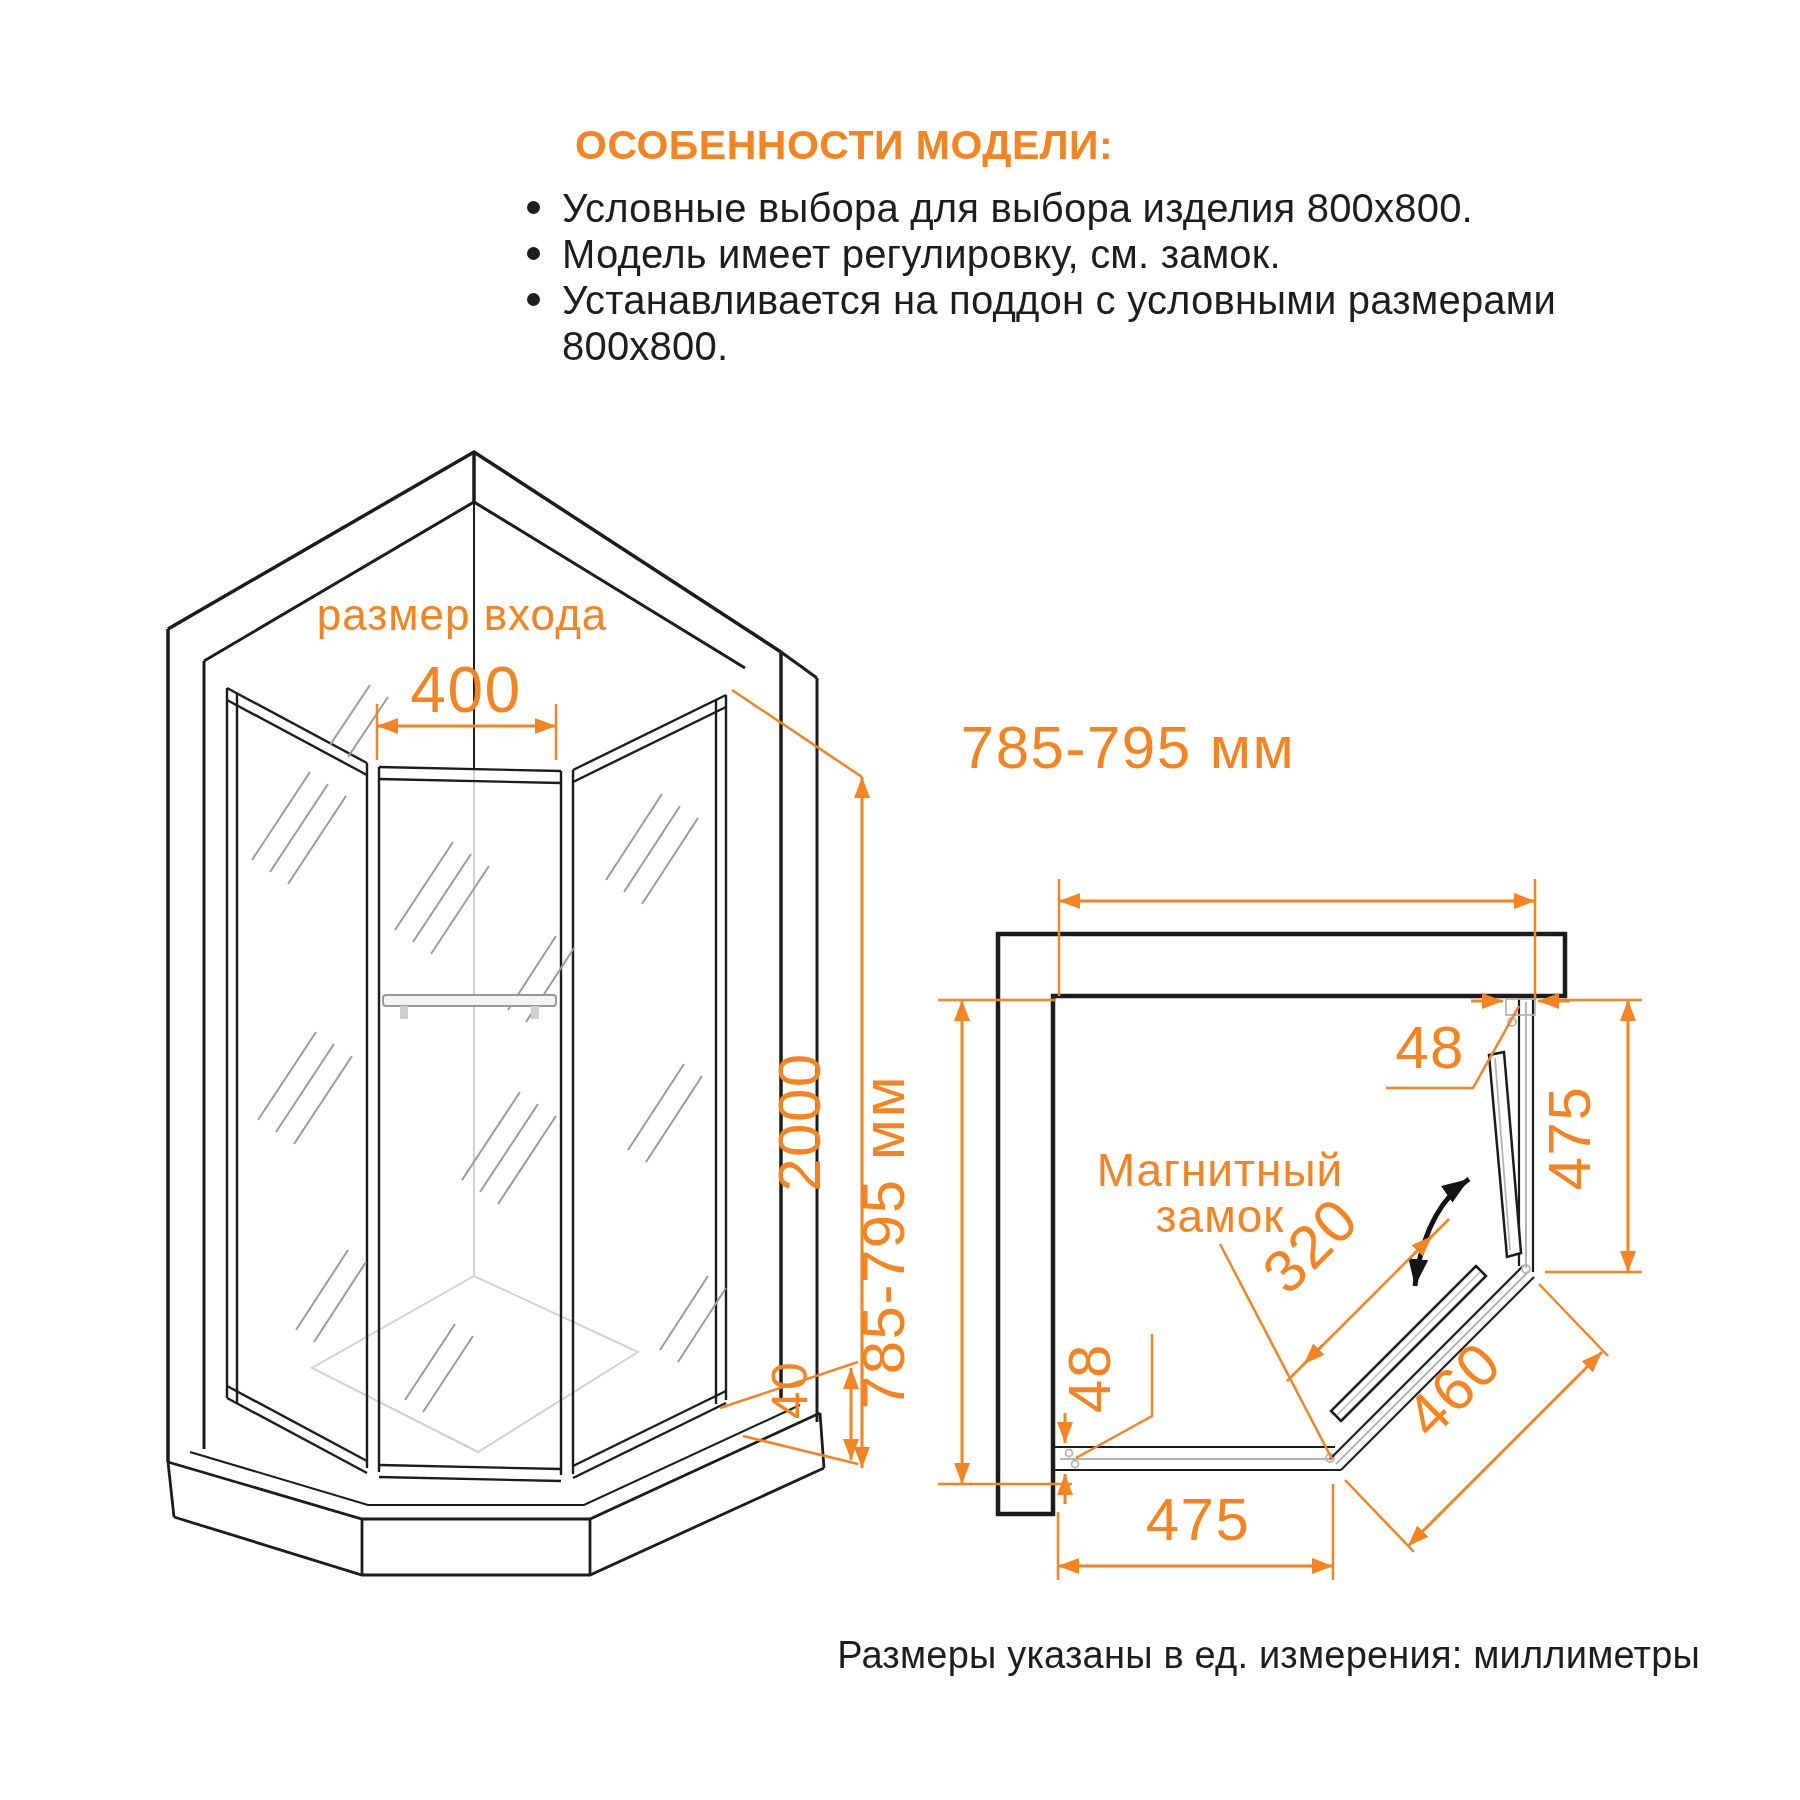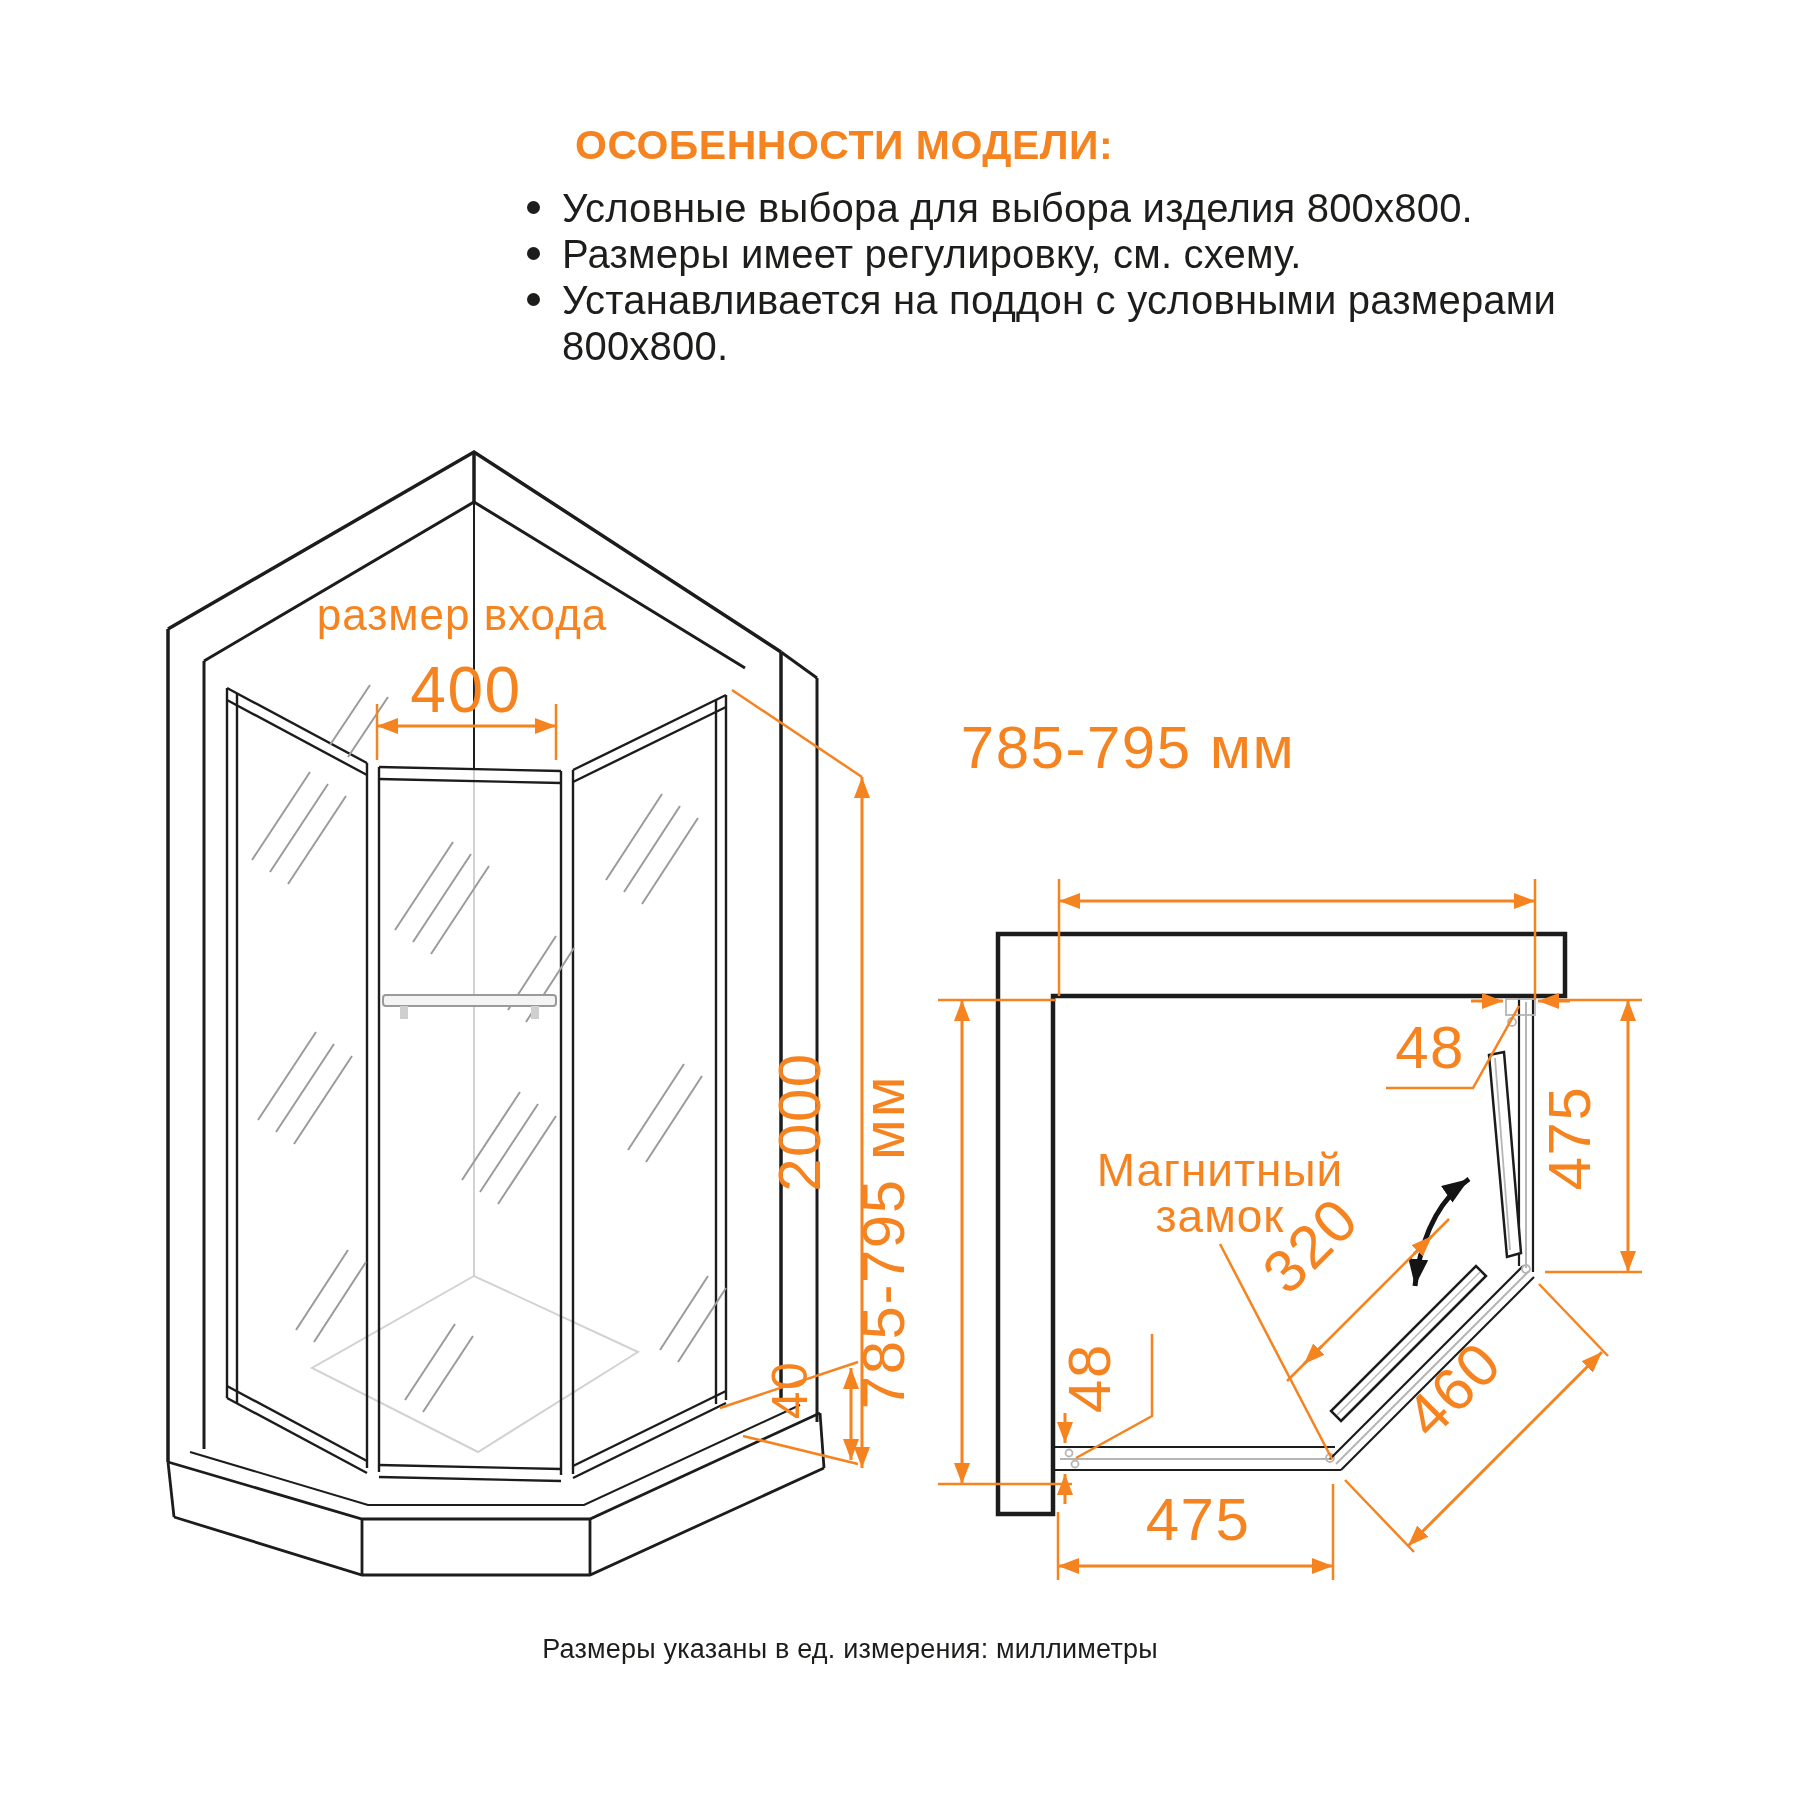--- a/index.html
+++ b/index.html
@@ -13,22 +13,22 @@
   }
   .hdr ul{list-style:none;margin:0;padding:0;width:1045px;}
   .hdr li{
     position:relative;padding-left:47px;font-size:40px;line-height:46px;
     color:#1d1d1b;letter-spacing:.2px;
   }
   .hdr li::before{
     content:"";position:absolute;left:12px;top:16px;width:13px;height:13px;border-radius:50%;background:#1d1d1b;
   }
   .note{
-    position:absolute;left:0;top:1634px;width:1700px;text-align:center;
-    font-size:27px;color:#1d1d1b;letter-spacing:.2px;
+    position:absolute;left:0;top:1634px;width:1700px;text-align:right;
+    font-size:38px;color:#1d1d1b;letter-spacing:.2px;
   }
   svg.diagram{position:absolute;left:0;top:0;}
   svg.diagram text{font-family:"Liberation Sans", sans-serif;fill:#f5831f;}
   .dim{stroke:#f5831f;stroke-width:3;fill:none;}
   .ext{stroke:#f5831f;stroke-width:2.5;fill:none;}
   .blk{stroke:#1c1c1c;fill:none;}
   .gry{stroke:#b5b5b5;fill:none;}
   .lgt{stroke:#d2d2d2;fill:none;}
   .hat{stroke:#9b9b9b;stroke-width:2;fill:none;}
   .dtxt{font-size:60px;letter-spacing:1.5px;}
@@ -36,21 +36,21 @@
 </style>
 </head>
 <body>
 
 <div class="page">
 
   <div class="hdr">
     <h1>ОСОБЕННОСТИ МОДЕЛИ:</h1>
     <ul>
       <li><span>Условные выбора для выбора изделия 800х800.</span></li>
-      <li><span>Размеры имеет регулировку, см. схему.</span></li>
+      <li><span>Модель имеет регулировку, см. замок.</span></li>
       <li><span>Устанавливается на поддон с условными размерами 800х800.</span></li>
     </ul>
   </div>
 
   <svg class="diagram" width="1800" height="1800" viewBox="0 0 1800 1800">
     <defs>
       <marker id="ma" markerUnits="userSpaceOnUse" markerWidth="22" markerHeight="18" refX="21" refY="8" orient="auto-start-reverse">
         <path d="M0,0 L21,8 L0,16 Z" fill="#f5831f"></path>
       </marker>
       <marker id="mb" markerUnits="userSpaceOnUse" markerWidth="30" markerHeight="24" refX="27" refY="10" orient="auto-start-reverse">

